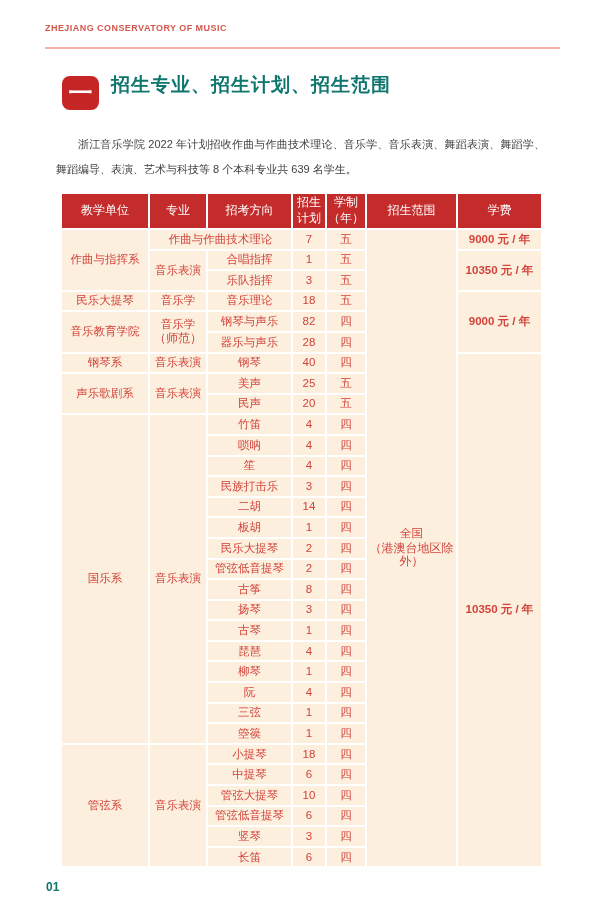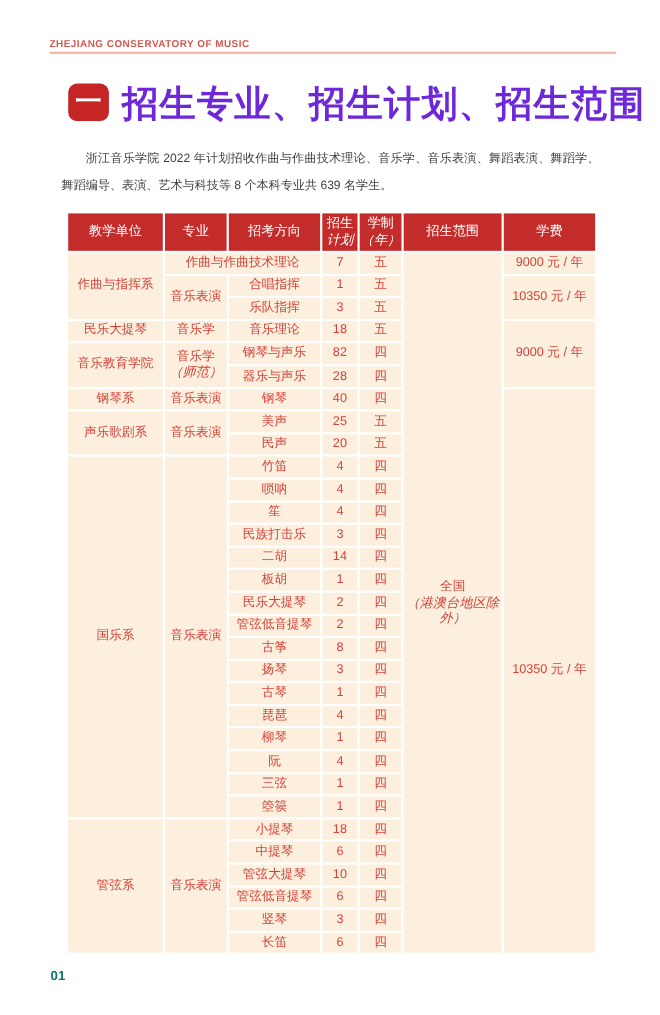--- a/index.html
+++ b/index.html
@@ -2,57 +2,57 @@
 <html><head>
 <meta charset="utf-8">
 <style>
   html,body { margin:0; padding:0; }
   body {
     width:600px; height:923px; background:#ffffff; position:relative;
     font-family:"Liberation Sans", sans-serif; overflow:hidden;
   }
   .brand {
     position:absolute; left:45px; top:23px;
-    font-size:9px; font-weight:700; letter-spacing:.45px; color:#d4574e;margin-top:12px;
+    font-size:9px; font-weight:700; letter-spacing:.45px; color:#d4574e;
   }
   .divider {
     position:absolute; left:45px; top:47px; width:515px; height:2px;
     background:#f5b2a7;
   }
   .badge {
     position:absolute; left:62px; top:76px; width:37px; height:34px;
     background:#c52524; border-radius:8px; color:#ffffff;
     display:flex; align-items:center; justify-content:center;
     font-size:24px; font-weight:900; line-height:1;
     font-family:"Liberation Serif", serif;
   }
   .title {
     position:absolute; left:111px; top:72px;
-    font-size:33px; font-weight:900; color:#6d28d9; letter-spacing:1px;
+    font-size:19px; font-weight:900; color:#0f766e; letter-spacing:1px;
     font-family:"Liberation Serif", serif; white-space:nowrap;
   }
   .intro {
     position:absolute; left:56px; top:121px; width:489px;
     font-size:11px; line-height:25px; color:#3f3f3f;
     text-align:justify; text-indent:2em;
   }
   .table-wrap { position:absolute; left:60px; top:192px; }
   table { border-collapse:separate; border-spacing:2px; table-layout:fixed; }
   th {
     background:#c42c2c; color:#ffffff; font-size:12px; font-weight:500;
     line-height:1.3; height:34px; padding:0 1px; text-align:center;
   }
   td {
     background:#fcefdd; color:#d2433b; font-size:11.5px; font-weight:500;
     text-align:center; vertical-align:middle; height:18.6px;
     padding:0 1px; line-height:1.15; overflow:hidden;
   }
-  td .sub, th .sub2 { display:block;font-style:italic; }
+  td .sub, th .sub2 { display:block; }
   td .sub { font-size:12px; margin-top:1px; }
-  td.cell-fee { font-size:11.5px; }
+  td.cell-fee { font-size:11.5px;font-weight:bold; }
   .pagenum {
     position:absolute; left:46px; top:880px;
     font-size:12px; font-weight:700; color:#0f766e;
   }
 </style>
 </head>
 <body>
 
 <div class="brand">ZHEJIANG CONSERVATORY OF MUSIC</div>
 <div class="divider"></div>

